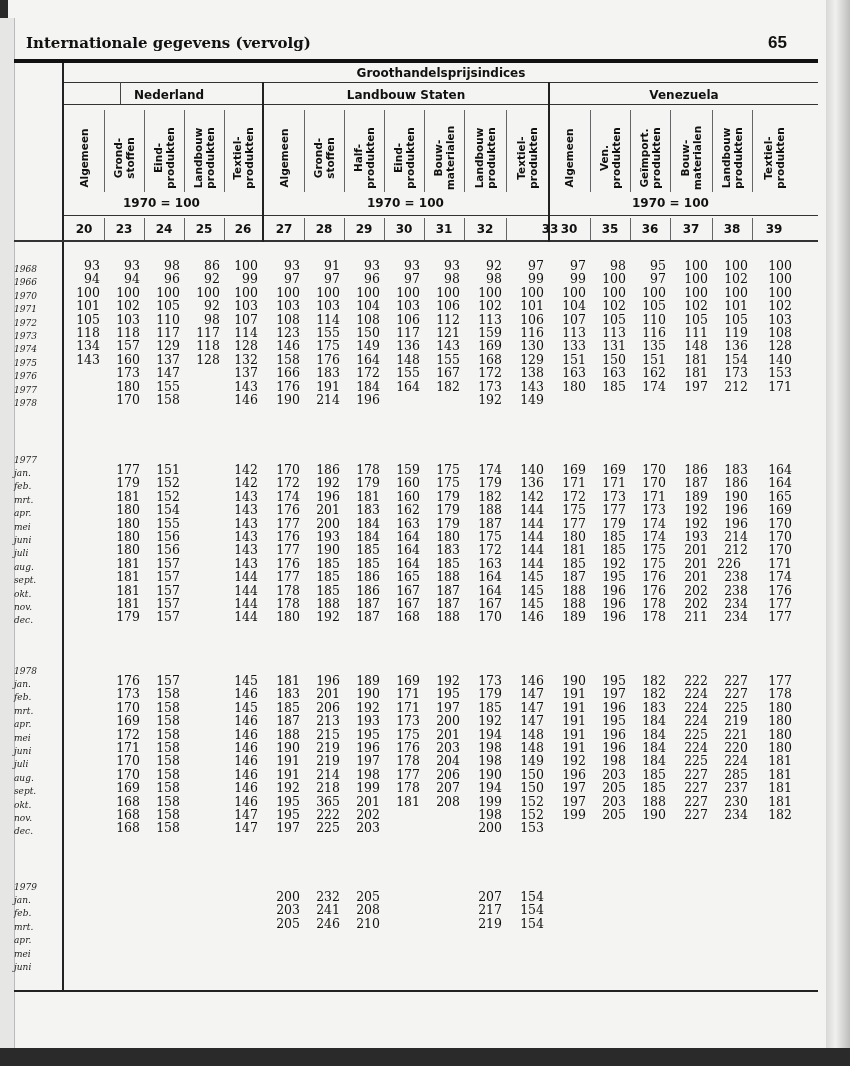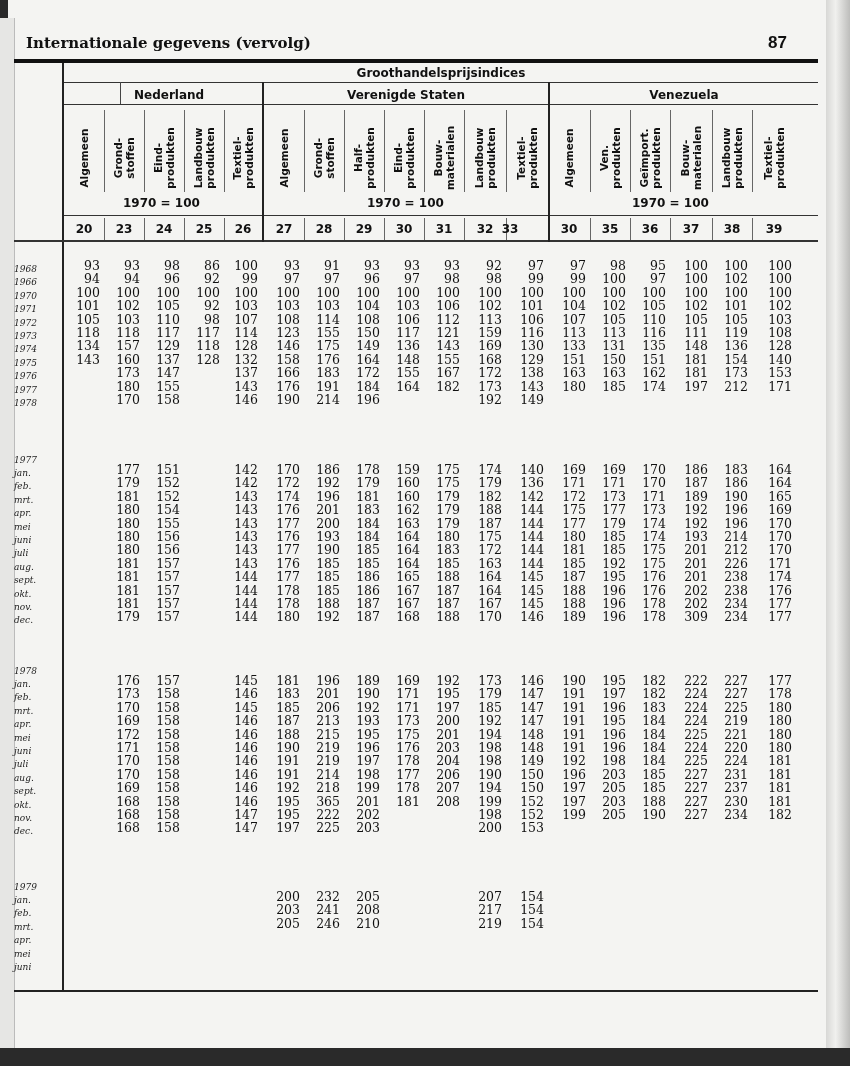--- a/index.html
+++ b/index.html
@@ -26,36 +26,36 @@
 </head>
 <body>
 
 <div class="topbar"></div>
 <div class="page"></div>
 <div class="leftstrip"></div>
 <div class="rightedge"></div>
 <div class="botbar"></div>
 
 <div class="title">Internationale gegevens (vervolg)</div>
-<div class="pagenum">87</div>
+<div class="pagenum">65</div>
 <div class="rule-thick"></div>
 
 <div id="table">
 
   <div class="vline" style="left:62px;top:63px;width:2px;height:927px;"></div>
   <div class="hline" style="left:64px;top:82px;width:754px;height:1px;"></div>
   <div class="hline" style="left:64px;top:104px;width:754px;height:1px;"></div>
   <div class="hline" style="left:64px;top:215px;width:754px;height:1px;"></div>
   <div class="hline" style="left:14px;top:240px;width:804px;height:2px;"></div>
   <div class="vline" style="left:262px;top:82px;width:2px;height:160px;"></div>
   <div class="vline" style="left:548px;top:82px;width:2px;height:160px;"></div>
 
   <div class="hdr" style="left:64px;top:66px;width:754px;font-size:12px;">Groothandelsprijsindices</div>
   <div class="hdr" style="left:120px;top:88px;width:140px;font-size:12px;text-align:left;padding-left:14px;">Nederland</div>
-  <div class="hdr" style="left:264px;top:88px;width:284px;font-size:12px;">Verenigde Staten</div>
+  <div class="hdr" style="left:264px;top:88px;width:284px;font-size:12px;">Landbouw Staten</div>
   <div class="hdr" style="left:550px;top:88px;width:268px;font-size:12px;">Venezuela</div>
   <div class="hline" style="left:120px;top:104px;width:1px;height:1px;"></div>
   <div class="vline" style="left:120px;top:82px;width:1px;height:22px;background:#444;"></div>
 
   <div class="base" style="left:123px;">1970 = 100</div>
   <div class="base" style="left:367px;">1970 = 100</div>
   <div class="base" style="left:632px;">1970 = 100</div>
 
   <div id="colheads">
       <div class="colhdr" style="left: 64px; width: 40px;">
@@ -128,21 +128,21 @@
       </div>
       <div class="vline" style="left: 464px; top: 110px; width: 1px; height: 82px; background: rgb(102, 102, 102);"></div>
       <div class="vline" style="left: 464px; top: 218px; width: 1px; height: 22px; background: rgb(102, 102, 102);"></div>
       <div class="colnum" style="left: 467px;">32</div>
       <div class="colhdr" style="left: 506px; width: 42px;">
         <span>Textiel-
 produkten</span>
       </div>
       <div class="vline" style="left: 506px; top: 110px; width: 1px; height: 82px; background: rgb(102, 102, 102);"></div>
       <div class="vline" style="left: 506px; top: 218px; width: 1px; height: 22px; background: rgb(102, 102, 102);"></div>
-      <div class="colnum" style="left: 492px;">33</div>
+      <div class="colnum" style="left: 532px;">33</div>
       <div class="colhdr" style="left: 548px; width: 42px;">
         <span>Algemeen</span>
       </div>
       <div class="colnum" style="left: 551px;">30</div>
       <div class="colhdr" style="left: 590px; width: 40px;">
         <span>Ven.
 produkten</span>
       </div>
       <div class="vline" style="left: 590px; top: 110px; width: 1px; height: 82px; background: rgb(102, 102, 102);"></div>
       <div class="vline" style="left: 590px; top: 218px; width: 1px; height: 22px; background: rgb(102, 102, 102);"></div>
@@ -526,21 +526,21 @@
       <div class="cell" style="left: 302px; top: 556.8px;">185</div>
       <div class="cell" style="left: 342px; top: 556.8px;">185</div>
       <div class="cell" style="left: 382px; top: 556.8px;">164</div>
       <div class="cell" style="left: 422px; top: 556.8px;">185</div>
       <div class="cell" style="left: 464px; top: 556.8px;">163</div>
       <div class="cell" style="left: 506px; top: 556.8px;">144</div>
       <div class="cell" style="left: 548px; top: 556.8px;">185</div>
       <div class="cell" style="left: 588px; top: 556.8px;">192</div>
       <div class="cell" style="left: 628px; top: 556.8px;">175</div>
       <div class="cell" style="left: 670px; top: 556.8px;">201</div>
-      <div class="cell" style="left: 710px; top: 556.8px;">226</div>
+      <div class="cell" style="left: 710px; top: 556.8px; text-align: center;">226</div>
       <div class="cell" style="left: 754px; top: 556.8px;">171</div>
       <div class="cell" style="left: 102px; top: 570.2px;">181</div>
       <div class="cell" style="left: 142px; top: 570.2px;">157</div>
       <div class="cell" style="left: 220px; top: 570.2px;">144</div>
       <div class="cell" style="left: 262px; top: 570.2px;">177</div>
       <div class="cell" style="left: 302px; top: 570.2px;">185</div>
       <div class="cell" style="left: 342px; top: 570.2px;">186</div>
       <div class="cell" style="left: 382px; top: 570.2px;">165</div>
       <div class="cell" style="left: 422px; top: 570.2px;">188</div>
       <div class="cell" style="left: 464px; top: 570.2px;">164</div>
@@ -589,21 +589,21 @@
       <div class="cell" style="left: 262px; top: 610.4px;">180</div>
       <div class="cell" style="left: 302px; top: 610.4px;">192</div>
       <div class="cell" style="left: 342px; top: 610.4px;">187</div>
       <div class="cell" style="left: 382px; top: 610.4px;">168</div>
       <div class="cell" style="left: 422px; top: 610.4px;">188</div>
       <div class="cell" style="left: 464px; top: 610.4px;">170</div>
       <div class="cell" style="left: 506px; top: 610.4px;">146</div>
       <div class="cell" style="left: 548px; top: 610.4px;">189</div>
       <div class="cell" style="left: 588px; top: 610.4px;">196</div>
       <div class="cell" style="left: 628px; top: 610.4px;">178</div>
-      <div class="cell" style="left: 670px; top: 610.4px;">309</div>
+      <div class="cell" style="left: 670px; top: 610.4px;">211</div>
       <div class="cell" style="left: 710px; top: 610.4px;">234</div>
       <div class="cell" style="left: 754px; top: 610.4px;">177</div>
       <div class="cell" style="left: 102px; top: 674px;">176</div>
       <div class="cell" style="left: 142px; top: 674px;">157</div>
       <div class="cell" style="left: 220px; top: 674px;">145</div>
       <div class="cell" style="left: 262px; top: 674px;">181</div>
       <div class="cell" style="left: 302px; top: 674px;">196</div>
       <div class="cell" style="left: 342px; top: 674px;">189</div>
       <div class="cell" style="left: 382px; top: 674px;">169</div>
       <div class="cell" style="left: 422px; top: 674px;">192</div>
@@ -718,21 +718,21 @@
       <div class="cell" style="left: 302px; top: 767.8px;">214</div>
       <div class="cell" style="left: 342px; top: 767.8px;">198</div>
       <div class="cell" style="left: 382px; top: 767.8px;">177</div>
       <div class="cell" style="left: 422px; top: 767.8px;">206</div>
       <div class="cell" style="left: 464px; top: 767.8px;">190</div>
       <div class="cell" style="left: 506px; top: 767.8px;">150</div>
       <div class="cell" style="left: 548px; top: 767.8px;">196</div>
       <div class="cell" style="left: 588px; top: 767.8px;">203</div>
       <div class="cell" style="left: 628px; top: 767.8px;">185</div>
       <div class="cell" style="left: 670px; top: 767.8px;">227</div>
-      <div class="cell" style="left: 710px; top: 767.8px;">231</div>
+      <div class="cell" style="left: 710px; top: 767.8px;">285</div>
       <div class="cell" style="left: 754px; top: 767.8px;">181</div>
       <div class="cell" style="left: 102px; top: 781.2px;">169</div>
       <div class="cell" style="left: 142px; top: 781.2px;">158</div>
       <div class="cell" style="left: 220px; top: 781.2px;">146</div>
       <div class="cell" style="left: 262px; top: 781.2px;">192</div>
       <div class="cell" style="left: 302px; top: 781.2px;">218</div>
       <div class="cell" style="left: 342px; top: 781.2px;">199</div>
       <div class="cell" style="left: 382px; top: 781.2px;">178</div>
       <div class="cell" style="left: 422px; top: 781.2px;">207</div>
       <div class="cell" style="left: 464px; top: 781.2px;">194</div>

